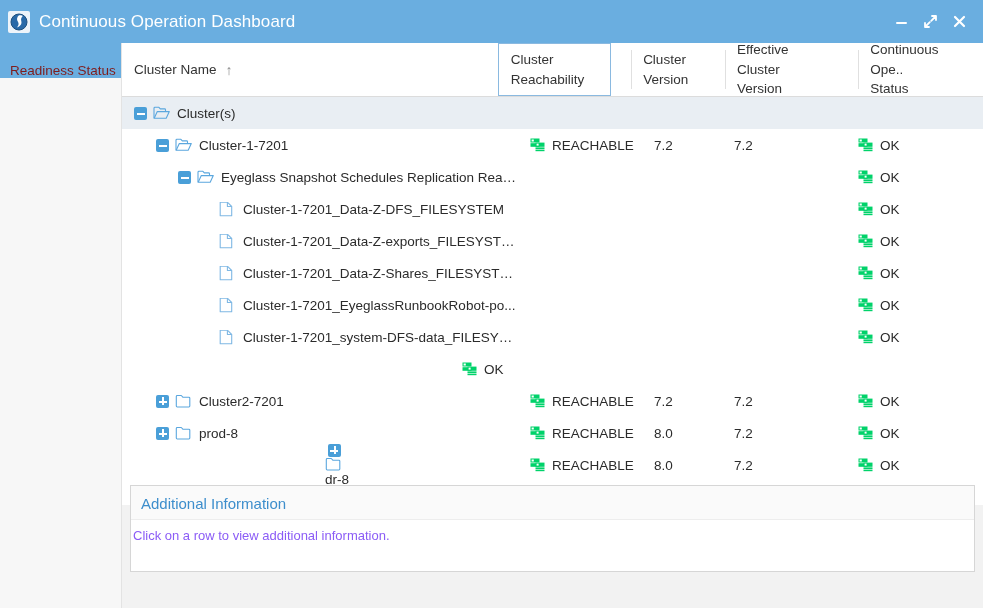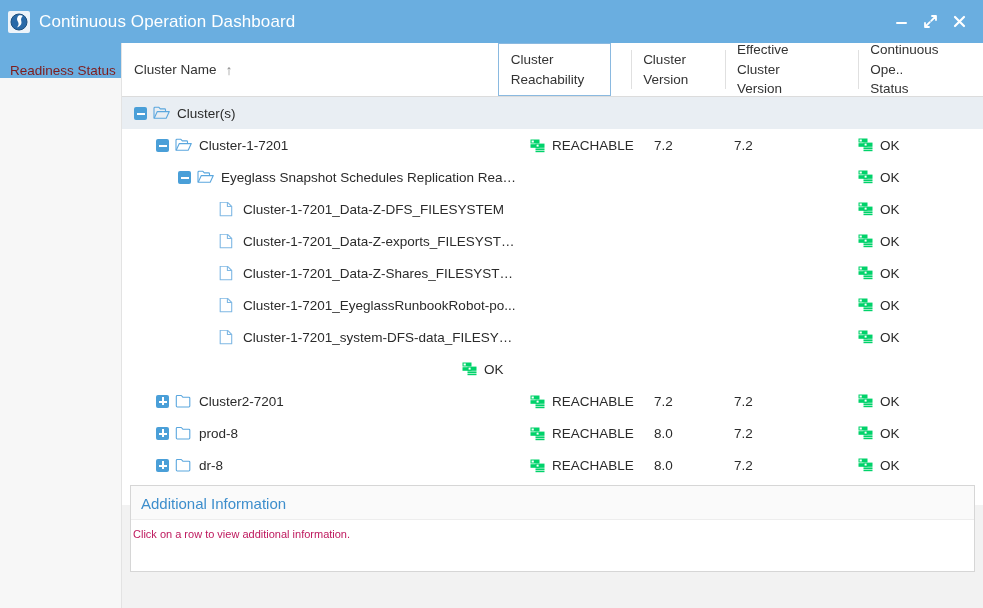--- a/index.html
+++ b/index.html
@@ -140,21 +140,21 @@
     width: 396px;
     display: flex;
     align-items: center;
     box-sizing: border-box;
     overflow: hidden;
     white-space: nowrap;
   }
   .cell-reach {
     width: 124px;
     display: flex;
-    align-items: flex-end;
+    align-items: center;
     box-sizing: border-box;
     padding-left: 12px;
   }
   .cell-cver {
     width: 80px;
     box-sizing: border-box;
     padding-left: 12px;
   }
   .cell-ecver {
     width: 124px;
@@ -225,22 +225,22 @@
     box-sizing: border-box;
   }
   .info-title {
     color: #3d8ecc;
     font-size: 15px;
     padding: 9px 0 7px 10px;
     background: #fafafa;
     border-bottom: 1px solid #ededed;
   }
   .info-body {
-    font-size: 11px;
-    color: #be185d;
+    font-size: 13px;
+    color: #8b5cf6;
     padding: 8px 0 0 2px;
   }
   .info-outer-bg {
     position: absolute;
     left: 0; top: 462px;
     width: 861px;
     height: 103px;
     background: #f2f2f2;
   }
 </style>
@@ -636,21 +636,21 @@
               <rect x="5.5" y="4.6" width="9" height="4.2" fill="#00d26a"></rect>
               <rect x="6.6" y="5.6" width="2" height="2" fill="#ffffff"></rect>
               <rect x="5.5" y="9.4" width="9" height="1.6" fill="#00d26a"></rect>
               <rect x="5.5" y="11.6" width="9" height="1.6" fill="#00d26a"></rect>
             </svg>
           </span>
           <span class="status-text">OK</span>
         </div>
       </div>
       <div class="trow">
-        <div class="cell-name" style="padding-left: 34px;">
+        <div class="cell-name" style="padding-left: 34px; flex-direction: column;">
           <span class="toggle plus"></span>
           <span class="ficon">
             <svg width="17" height="14" viewBox="0 0 17 14">
               <path d="M1.3 12.1V2.4c0-.5.4-.9.9-.9h4.1l1.5 1.7h6.1c.5 0 .9.4.9.9v8c0 .5-.4.9-.9.9H2.2c-.5 0-.9-.4-.9-.9z" fill="none" stroke="#5ba7de" stroke-width="1.1" stroke-linejoin="round"></path>
             </svg>
           </span>
           <span class="row-label">dr-8</span>
         </div>
         <div class="cell-reach">
           <span class="status-icon">

